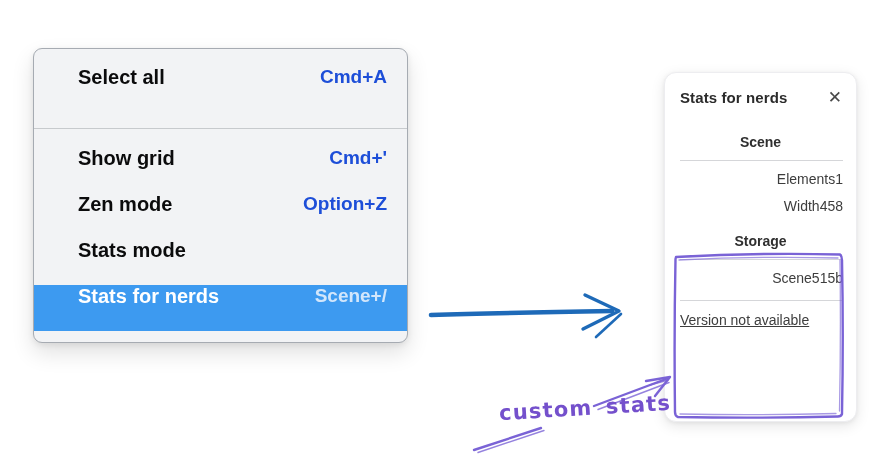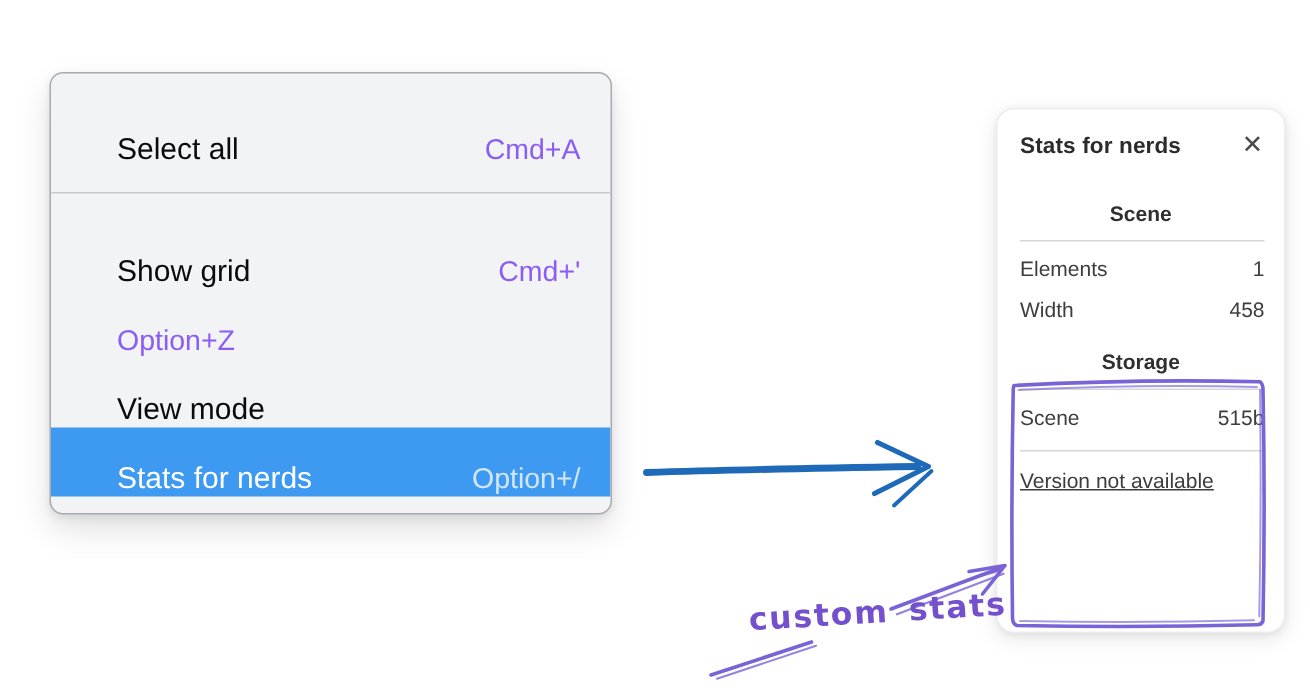--- a/index.html
+++ b/index.html
@@ -28,29 +28,30 @@
   }
   .menu-section-1 { padding: 17px 0 16px; }
   .menu-section-2 { padding: 18px 0 14px; }
   .menu-divider {
     height: 0;
     border-top: 1px solid #c7cacd;
   }
   .menu-item {
     height: 46px;
     display: flex;
-    align-items: flex-end;
+    align-items: flex-start;
     justify-content: space-between;
     padding: 0 20px 0 44px;
     font-size: 20px;
     color: #0b0b0c;
     cursor: default;
+    font-weight: bold;
   }
   .menu-item .shortcut {
-    color: #8b5cf6;
+    color: #1d4ed8;
     font-size: 19px;
   }
   .menu-item.selected {
     background: #3d9af0;
     color: #ffffff;
   }
   .menu-item.selected .shortcut {
     color: #d2e6fb;
   }
 
@@ -102,21 +103,21 @@
   .section-header.tight { margin-top: 12px; }
   .section-header.tighter { margin-top: 8px; }
   .section-rule {
     border: none;
     border-top: 1px solid #d5d6d9;
     margin: 8px 13px 0 15px;
   }
   .stat-rows { padding: 5px 13px 0 15px; }
   .stat-row {
     display: flex;
-    justify-content: space-between;
+    justify-content: flex-end;
     line-height: 27px;
     color: #3d3d3d;
   }
   .stat-row .stat-value { text-align: right; }
   .version-note {
     padding: 7px 13px 0 15px;
     line-height: 24px;
     color: #3d3d3d;
     white-space: nowrap;
     text-decoration: underline;
@@ -156,28 +157,29 @@
         <span class="shortcut">Cmd+A</span>
       </div>
     </div>
     <div class="menu-divider"></div>
     <div class="menu-section-2">
       <div class="menu-item">
         <span>Show grid</span>
         <span class="shortcut">Cmd+'</span>
       </div>
       <div class="menu-item">
+        <span>Zen mode</span>
         <span class="shortcut">Option+Z</span>
       </div>
       <div class="menu-item">
-        <span>View mode</span>
+        <span>Stats mode</span>
       </div>
       <div class="menu-item selected">
         <span>Stats for nerds</span>
-        <span class="shortcut">Option+/</span>
+        <span class="shortcut">Scene+/</span>
       </div>
     </div>
   </div>
 
   <div class="stats-panel">
     <div class="panel-header">
       <span class="panel-title">Stats for nerds</span>
       <button class="close-btn"><span>✕</span></button>
     </div>
 

